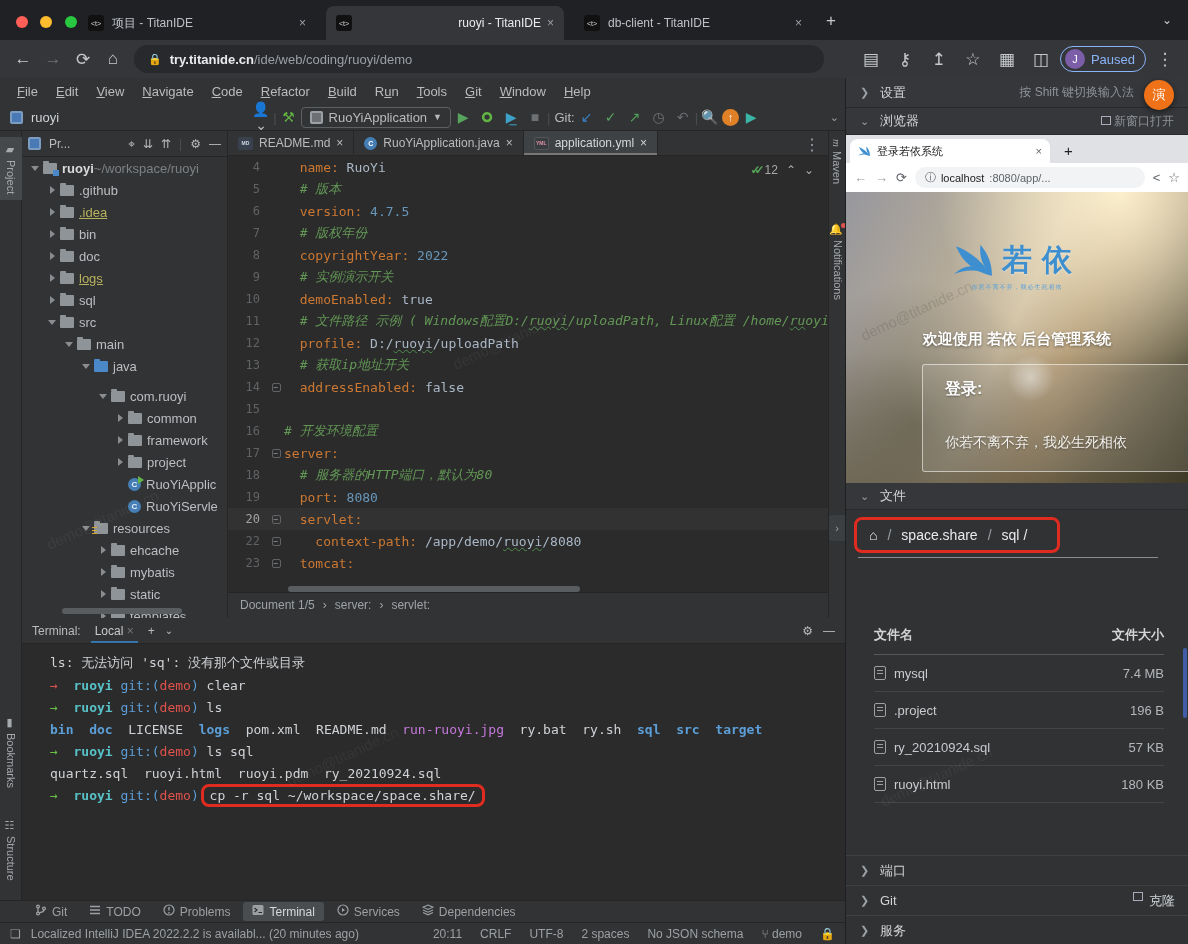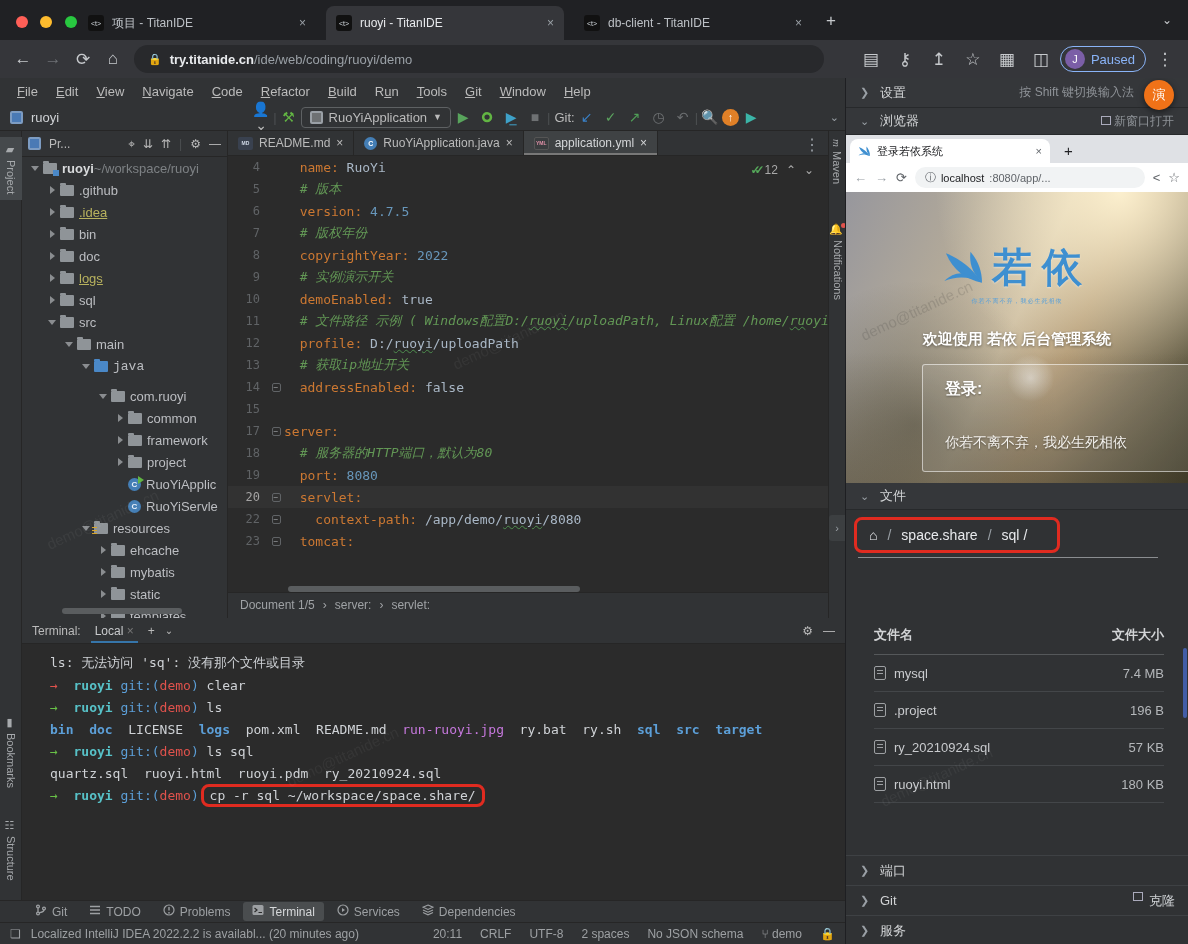--- a/index.html
+++ b/index.html
@@ -163,21 +163,21 @@
           align-items:center; font-size:11px; padding:0 10px; gap:5px; color:#5f6368; }
   .photo { position:relative; height:291px; overflow:hidden;
     background:
       radial-gradient(circle at 80% 0%, rgba(255,243,210,.95), rgba(255,243,210,0) 46%),
       radial-gradient(circle at 54% 64%, rgba(255,255,255,.55), rgba(255,255,255,0) 9%),
       radial-gradient(circle at 20% 80%, rgba(70,70,60,.5), rgba(70,70,60,0) 40%),
       linear-gradient(115deg,#97979d 0%,#b2a999 28%,#cfc0a4 48%,#b29a76 62%,#80745a 78%,#5a553f 92%,#45422f 100%); }
   .photo::after { content:""; position:absolute; inset:0;
       background:linear-gradient(to top, rgba(55,48,30,.45), transparent 45%); }
   .ry-logo { position:absolute; left:0; right:0; top:48px; text-align:center; z-index:2; }
-  .ry-logo .txt { color:#3e8fd0; font-size:40px; font-weight:bold; letter-spacing:10px;
+  .ry-logo .txt { color:#3e8fd0; font-size:30px; font-weight:bold; letter-spacing:10px;
                   vertical-align:middle; text-shadow:0 1px 2px rgba(255,255,255,.4); }
   .ry-tag { color:#5aa0d8; font-size:6px; letter-spacing:1px; margin-top:2px; }
   .welcome { position:absolute; left:0; right:0; top:138px; text-align:center; color:#fff;
              font-size:15px; font-weight:bold; text-shadow:0 1px 3px rgba(0,0,0,.45); z-index:2; }
   .loginbox { position:absolute; left:76px; top:172px; width:300px; height:108px;
               border:1px solid rgba(255,255,255,.55); background:rgba(255,255,255,.10);
               border-radius:3px; z-index:2; padding:14px 0 0 22px; }
   .loginbox .lg { color:#fff; font-size:16px; font-weight:bold; text-shadow:0 1px 2px rgba(0,0,0,.4); }
   .loginbox .sl { color:#f4f2ee; font-size:14px; margin-top:34px; text-shadow:0 1px 2px rgba(0,0,0,.4); }
   .fsec { height:27px; }
@@ -214,21 +214,21 @@
       <span class="light" style="background:#ff5f57"></span>
       <span class="light" style="background:#febc2e"></span>
       <span class="light" style="background:#28c840"></span>
     </div>
     <div id="btabs">
         <div class="btab" style="left: 78px;">
           <span class="fav">&lt;t&gt;</span>
           <span class="ttl">项目 - TitanIDE</span>
           <span class="x">×</span>
         </div>
-        <div class="btab active" style="left: 326px;">
+        <div class="btab active" style="left: 326px; text-align: right;">
           <span class="fav">&lt;t&gt;</span>
           <span class="ttl">ruoyi - TitanIDE</span>
           <span class="x">×</span>
         </div>
         <div class="btab" style="left: 574px;">
           <span class="fav">&lt;t&gt;</span>
           <span class="ttl">db-client - TitanIDE</span>
           <span class="x">×</span>
         </div>
       </div>
@@ -371,21 +371,21 @@
         <div class="trow" style="padding-left: 25px;">
           <span class="chev open"></span>
           <span class="fico"></span>
           <span>src</span>
         </div>
         <div class="trow" style="padding-left: 42px;">
           <span class="chev open"></span>
           <span class="fico"></span>
           <span>main</span>
         </div>
-        <div class="trow" style="padding-left: 59px; font-family: Liberation Mono, monospace;">
+        <div class="trow" style="padding-left: 59px;">
           <span class="chev open"></span>
           <span class="fico src"></span>
           <span>java</span>
         </div>
         <div class="trow" style="padding-left: 76px; margin-top: 8px;">
           <span class="chev open"></span>
           <span class="fico"></span>
           <span>com.ruoyi</span>
         </div>
         <div class="trow" style="padding-left: 93px;">
@@ -468,20 +468,21 @@
         <div class="cline"><span class="lnum">6</span><span class="foldc"></span><span><span class="seg-k">  version:</span><span class="seg-num"> 4.7.5</span></span></div>
         <div class="cline"><span class="lnum">7</span><span class="foldc"></span><span><span class="seg-c">  # 版权年份</span></span></div>
         <div class="cline"><span class="lnum">8</span><span class="foldc"></span><span><span class="seg-k">  copyrightYear:</span><span class="seg-num"> 2022</span></span></div>
         <div class="cline"><span class="lnum">9</span><span class="foldc"></span><span><span class="seg-c">  # 实例演示开关</span></span></div>
         <div class="cline"><span class="lnum">10</span><span class="foldc"></span><span><span class="seg-k">  demoEnabled:</span><span class="seg-p"> true</span></span></div>
         <div class="cline"><span class="lnum">11</span><span class="foldc"></span><span><span class="seg-c">  # 文件路径 示例 ( Windows配置D:/</span><span class="seg-cw">ruoyi</span><span class="seg-c">/uploadPath, Linux配置 /home/</span><span class="seg-cw">ru</span><span class="seg-c">oyi/uploadPath )</span></span></div>
         <div class="cline"><span class="lnum">12</span><span class="foldc"></span><span><span class="seg-k">  profile:</span><span class="seg-p"> D:/</span><span class="seg-pw">ruoyi</span><span class="seg-p">/uploadPath</span></span></div>
         <div class="cline"><span class="lnum">13</span><span class="foldc"></span><span><span class="seg-c">  # 获取ip地址开关</span></span></div>
         <div class="cline"><span class="lnum">14</span><span class="foldc"><span class="foldbox">−</span></span><span><span class="seg-k">  addressEnabled:</span><span class="seg-p"> false</span></span></div>
         <div class="cline"><span class="lnum">15</span><span class="foldc"></span><span></span></div>
+        <div class="cline"><span class="lnum">16</span><span class="foldc"></span><span><span class="seg-c"># 开发环境配置</span></span></div>
         <div class="cline"><span class="lnum">17</span><span class="foldc"><span class="foldbox">−</span></span><span><span class="seg-k">server:</span></span></div>
         <div class="cline"><span class="lnum">18</span><span class="foldc"></span><span><span class="seg-c">  # 服务器的HTTP端口，默认为80</span></span></div>
         <div class="cline"><span class="lnum">19</span><span class="foldc"></span><span><span class="seg-k">  port:</span><span class="seg-num"> 8080</span></span></div>
         <div class="cline hl"><span class="lnum">20</span><span class="foldc"><span class="foldbox">−</span></span><span><span class="seg-k">  servlet:</span></span></div>
         <div class="cline"><span class="lnum">22</span><span class="foldc"><span class="foldbox">−</span></span><span><span class="seg-k">    context-path:</span><span class="seg-p"> /app/demo/</span><span class="seg-pw">ruoyi</span><span class="seg-p">/8080</span></span></div>
         <div class="cline"><span class="lnum">23</span><span class="foldc"><span class="foldbox">−</span></span><span><span class="seg-k">  tomcat:</span></span></div>
       </div>
     <div class="inspect" style="top:32px">
       <span><span class="checks">✓✓</span><span>12</span></span>
       <span>⌃</span>

